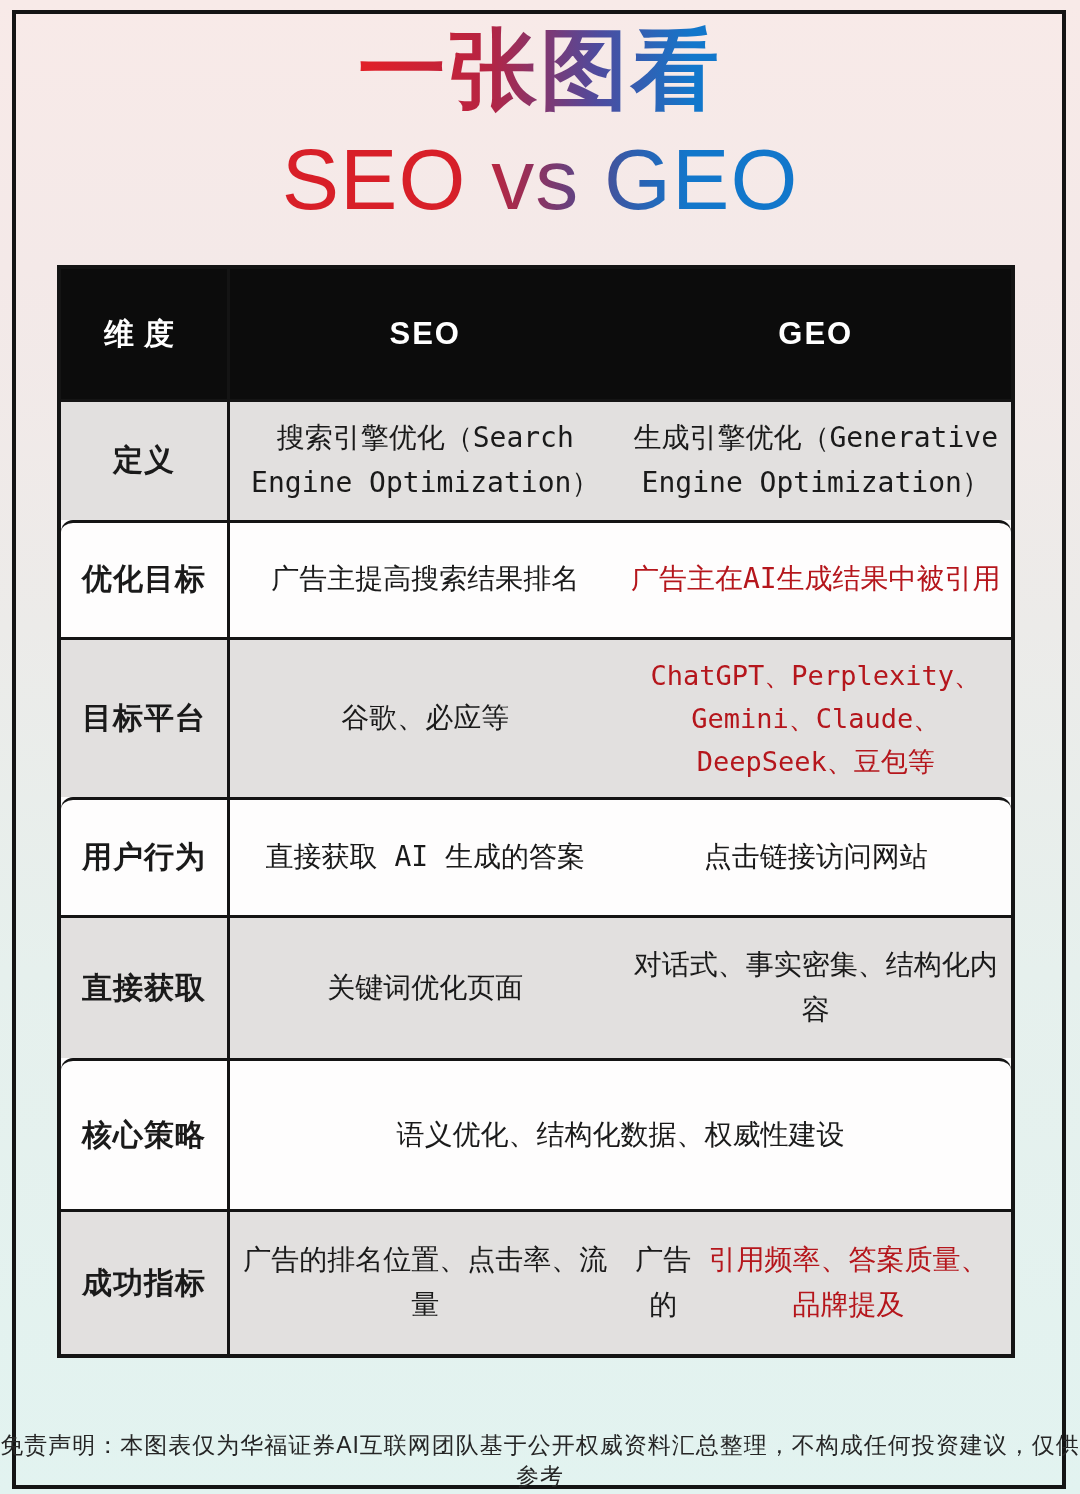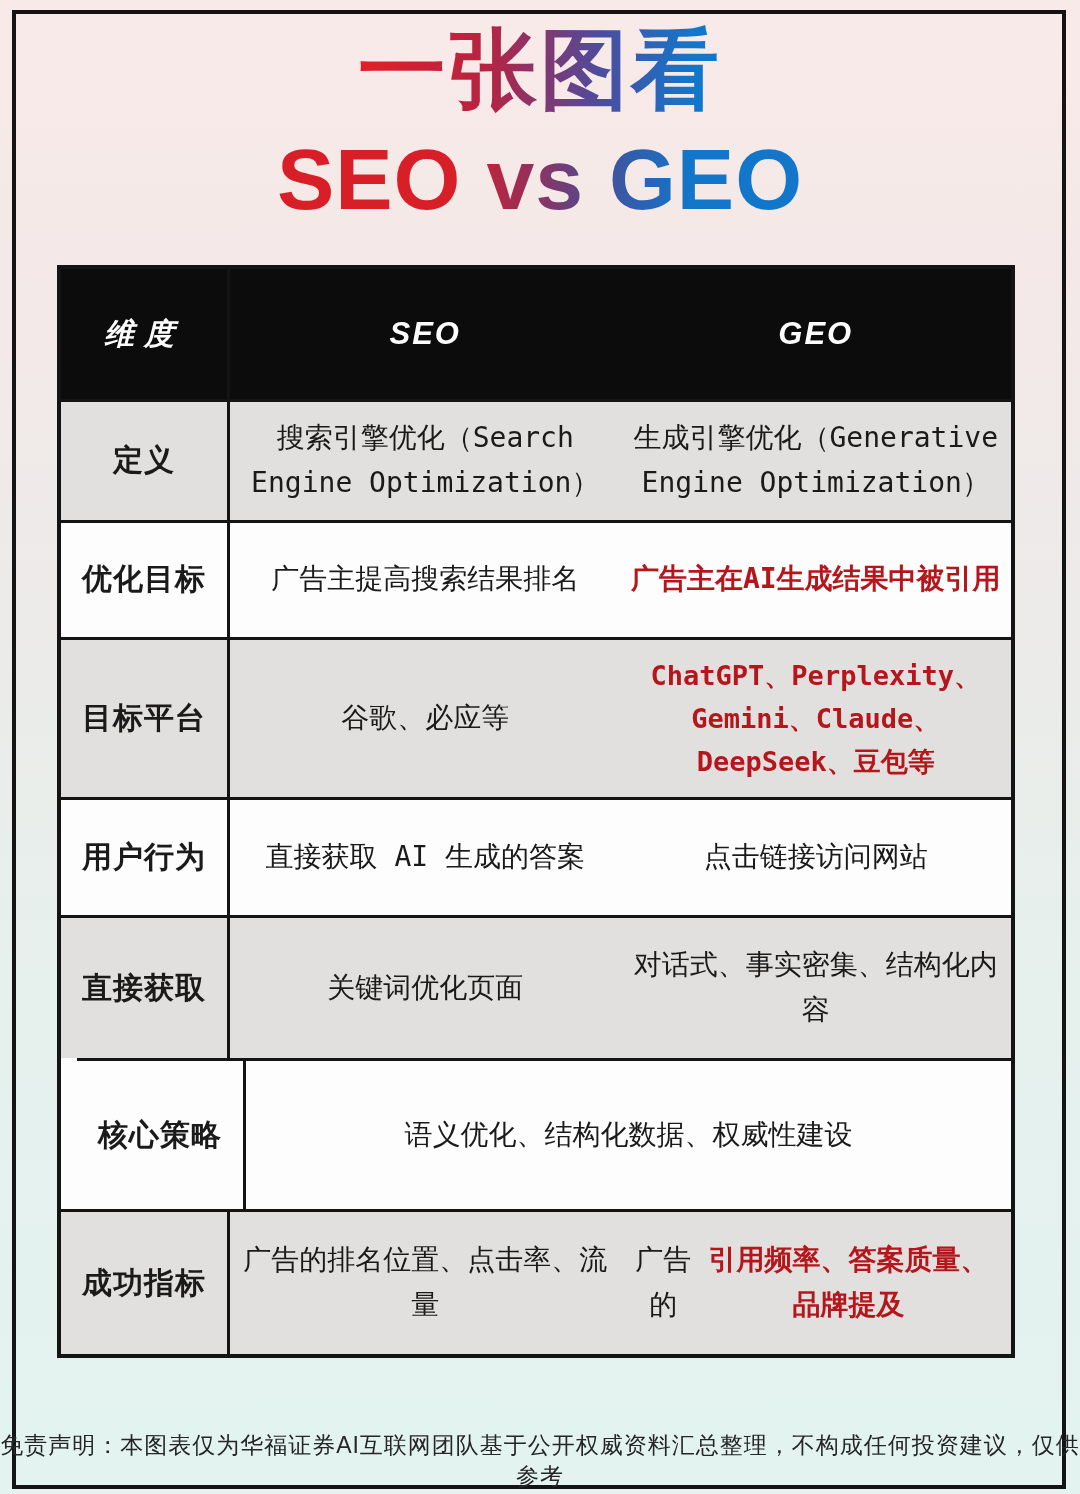--- a/index.html
+++ b/index.html
@@ -13,53 +13,53 @@
     border:4px solid #141414;pointer-events:none;
   }
   .title-wrap{position:absolute;top:24px;left:0;right:0;text-align:center;}
   .title-main{
     display:inline-block;font-size:88px;font-weight:900;line-height:1.05;letter-spacing:3px;
     background:linear-gradient(90deg,#e02028 2%,#b52443 36%,#4e4b9e 66%,#1277cb 92%);
     -webkit-background-clip:text;background-clip:text;color:transparent;text-align:center;
   }
   .title-vs-wrap{position:absolute;top:136px;left:0;right:0;text-align:center;}
   .title-vs{
-    display:inline-block;font-size:86px;font-weight:700;line-height:1.0;letter-spacing:1px;
+    display:inline-block;font-size:86px;font-weight:400;line-height:1.0;letter-spacing:1px;
     background:linear-gradient(90deg,#d81f28 0%,#d81f28 33%,#a02c52 46%,#5c4587 58%,#2e5faf 68%,#1277cb 79%,#1277cb 100%);
     -webkit-background-clip:text;background-clip:text;color:transparent;
   }
   .cmp-table{
     position:absolute;left:57px;top:265px;width:950px;
     border:4px solid #141414;background:#fefdfd;color:#1a1a1a;
   }
   .trow{display:flex;align-items:stretch;}
   .trow + .trow{border-top:3px solid #141414;}
-  .trow:nth-child(1){min-height:130px;font-style:italic;}
+  .trow:nth-child(1){min-height:130px;}
   .trow:nth-child(2){min-height:106px;justify-content:center;}
   .trow:nth-child(3){min-height:114px;}
   .trow:nth-child(4){min-height:156px;}
   .trow:nth-child(5){min-height:115px;}
   .trow:nth-child(6){min-height:140px;}
-  .trow:nth-child(7){min-height:148px;margin-left:16px;}
+  .trow:nth-child(7){min-height:148px;}
   .trow:nth-child(8){min-height:142px;}
   .cell{display:flex;align-items:center;justify-content:center;text-align:center;}
   .c-label{
     flex:0 0 158px;border-right:3px solid #141414;
     font-weight:700;font-size:30px;letter-spacing:1px;padding:6px 4px;
   }
   .c-body{
     flex:1 1 0;font-size:28px;line-height:1.6;padding:14px 10px;
     font-family:"DejaVu Sans Mono","Liberation Sans",sans-serif;
   }
   .thead{background:#0c0c0c;color:#ffffff;}
   .thead .c-label{letter-spacing:10px;font-size:30px;}
   .thead .c-body{font-size:31px;font-weight:700;letter-spacing:2px;font-family:"Liberation Sans",sans-serif;}
   .row-gray{background:#e2e0df;}
-  .row-white{background:#fefdfd;}
-  .red{color:#b5161c;font-weight:700;}
+  .row-white{background:#fefdfd;border-radius:12px;}
+  .red{color:#b5161c;font-weight:400;}
   .geo-platforms{font-size:27px;}
   .disclaimer{
     position:absolute;left:0;right:0;top:1430px;text-align:center;
     font-size:23px;color:#262626;letter-spacing:1px;
   }
 </style>
 </head>
 <body>
 
 <div class="border-frame"></div>

